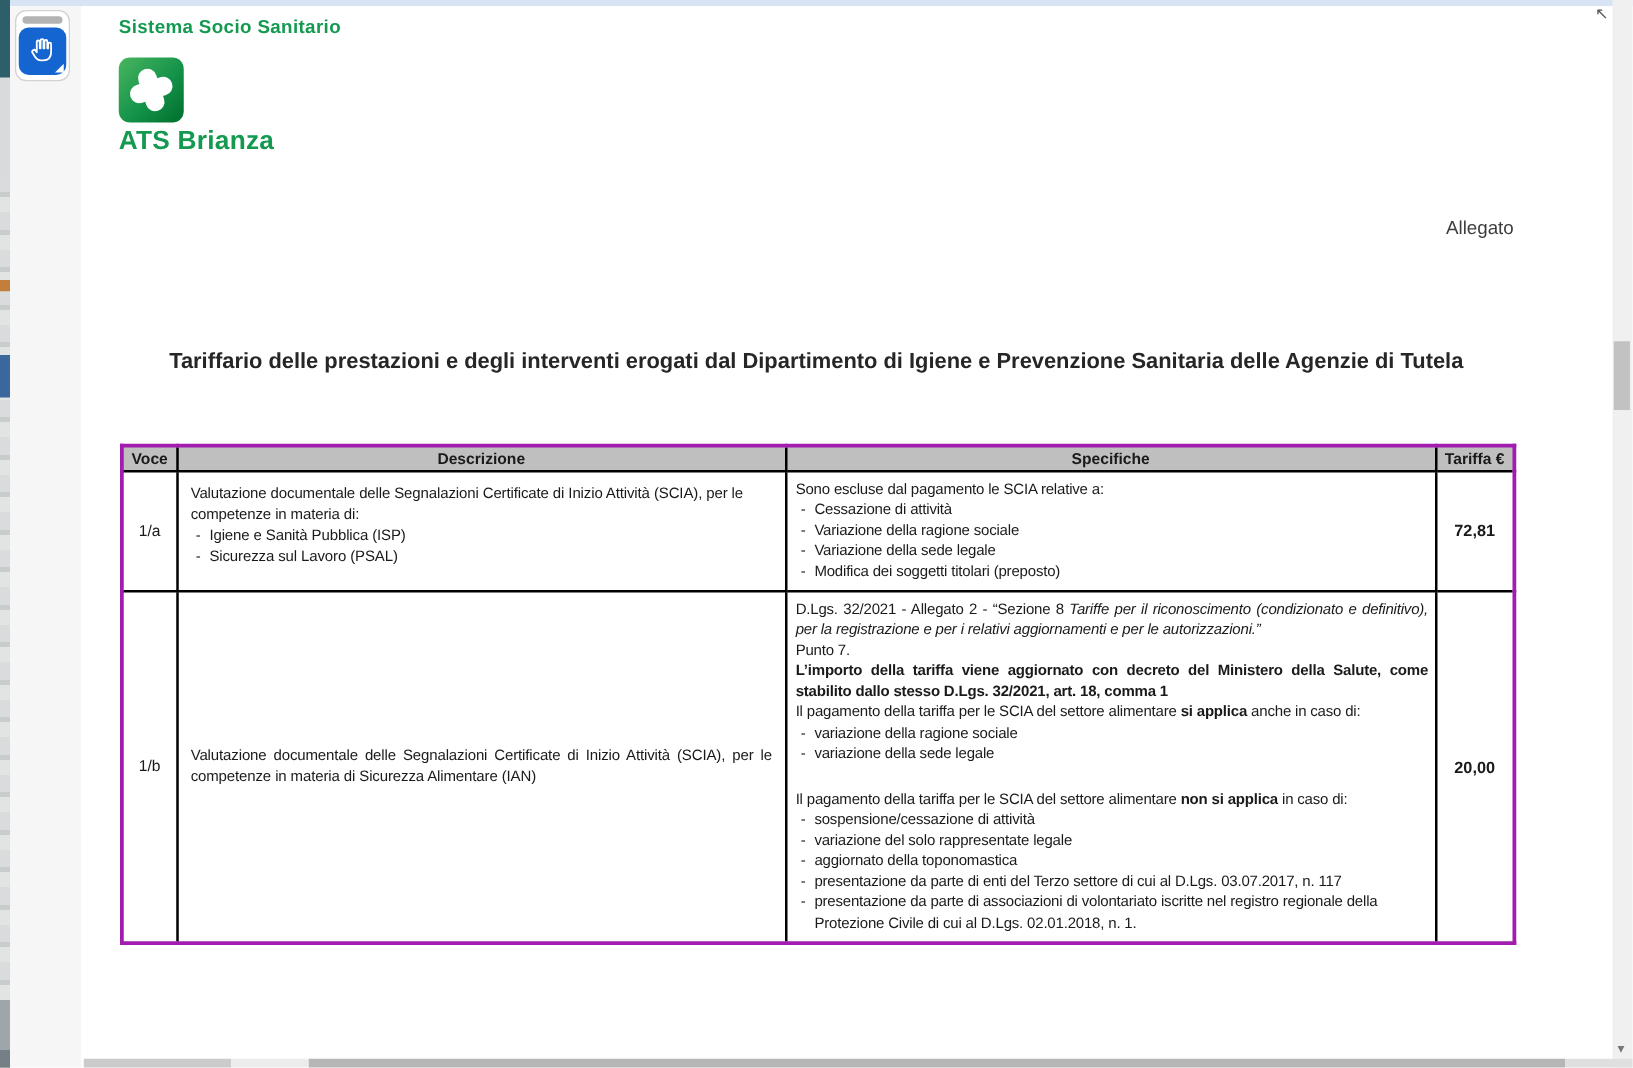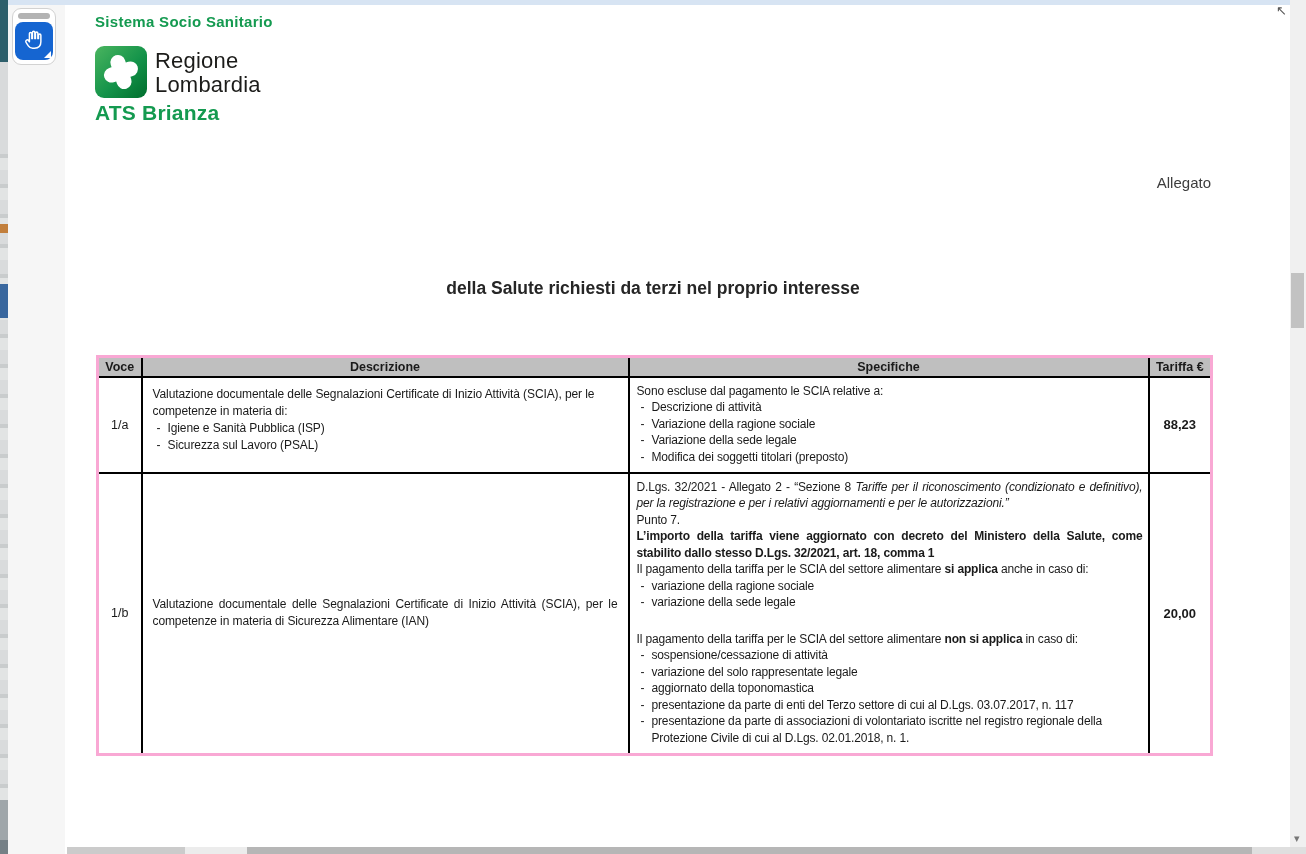--- a/index.html
+++ b/index.html
@@ -53,21 +53,21 @@
 
   .annex{top:169px;right:79px;font-size:15px;color:#3d3d3d;margin-left:40px;}
 
   .doc-title{left:31px;top:269px;width:1114px;text-align:center;
     font-size:17.5px;font-weight:bold;color:#262626;line-height:29px;}
 
   
   .tariff-table{left:31px;top:350px;width:1114px;border-collapse:collapse;table-layout:fixed;
     font-size:12px;color:#1a1a1a;}
   .tariff-table th,.tariff-table td{border:2px solid #000;box-sizing:border-box;}
-  .tariff-table{border:3px solid #f9a8d4;}
+  .tariff-table{border:3px solid #a21caf;}
   th.hdr{background:var(--table-header-bg,#bfbfbf);font-size:12.5px;font-weight:bold;height:20px;padding:1px 2px;}
   td.section{background:var(--table-section-bg,#d9d9d9);font-weight:bold;text-align:center;height:21px;font-size:12.5px;padding:1px 2px;}
   td.voce{text-align:center;vertical-align:middle;font-size:12.5px;}
   td.tariffa{text-align:center;vertical-align:middle;font-weight:bold;font-size:13px;}
   td.descr{vertical-align:top;padding:8px 10px 4px 10px;line-height:17px;letter-spacing:-0.1px;}
   td.descr-mid{vertical-align:middle;padding:4px 10px;line-height:17px;letter-spacing:-0.1px;}
   td.spec{vertical-align:top;padding:5px 5px 3px 7px;line-height:16.5px;letter-spacing:-0.15px;}
   .r1a{height:96px;}
   .r1b{height:282px;}
 
@@ -125,31 +125,27 @@
 
   <div class="abs logo-box">
     <svg viewBox="0 0 52 52" width="52" height="52">
       <g transform="rotate(-18 26 26)" stroke="#ffffff" stroke-width="15" stroke-linecap="round">
         <line x1="26" y1="16" x2="26" y2="36"></line>
         <line x1="16" y1="26" x2="36" y2="26"></line>
       </g>
     </svg>
   </div>
 
-  <div class="abs brand-region">
-    <div>Regione</div>
-    <div>Lombardia</div>
-  </div>
 
   <div class="abs brand-ats">ATS Brianza</div>
 
   <div class="abs annex">Allegato</div>
 
   <div class="abs doc-title">
-    <div>della Salute richiesti da terzi nel proprio interesse</div>
+    <div>Tariffario delle prestazioni e degli interventi erogati dal Dipartimento di Igiene e Prevenzione Sanitaria delle Agenzie di Tutela</div>
   </div>
 
   <table class="abs tariff-table">
     <colgroup>
       <col style="width:44px">
         <col style="width:487px">
         <col style="width:520px">
         <col style="width:63px">
     </colgroup>
     <tbody>
@@ -161,26 +157,26 @@
       </tr>
       <tr class="r1a">
         <td class="voce">1/a</td>
         <td class="descr">
             <div class="rl"><span>Valutazione documentale delle Segnalazioni Certificate di Inizio Attività (SCIA), per le competenze in materia di:</span></div>
             <div class="rl bullet"><span>Igiene e Sanità Pubblica (ISP)</span></div>
             <div class="rl bullet"><span>Sicurezza sul Lavoro (PSAL)</span></div>
           </td>
         <td class="spec">
             <div class="rl"><span>Sono escluse dal pagamento le SCIA relative a:</span></div>
-            <div class="rl bullet"><span>Descrizione di attività</span></div>
+            <div class="rl bullet"><span>Cessazione di attività</span></div>
             <div class="rl bullet"><span>Variazione della ragione sociale</span></div>
             <div class="rl bullet"><span>Variazione della sede legale</span></div>
             <div class="rl bullet"><span>Modifica dei soggetti titolari (preposto)</span></div>
           </td>
-        <td class="tariffa">88,23</td>
+        <td class="tariffa">72,81</td>
       </tr>
       <tr class="r1b">
         <td class="voce">1/b</td>
         <td class="descr-mid">
             <div class="rl just"><span>Valutazione documentale delle Segnalazioni Certificate di Inizio Attività (SCIA), per le competenze in materia di Sicurezza Alimentare (IAN)</span></div>
           </td>
         <td class="spec">
             <div class="rl just"><span>D.Lgs. 32/2021 - Allegato 2 - “Sezione 8 </span><span class="i">Tariffe per il riconoscimento (condizionato e definitivo), per la registrazione e per i relativi aggiornamenti e per le autorizzazioni.”</span></div>
             <div class="rl"><span>Punto 7.</span></div>
             <div class="rl just"><span class="b">L’importo della tariffa viene aggiornato con decreto del Ministero della Salute, come stabilito dallo stesso D.Lgs. 32/2021, art. 18, comma 1</span></div>

